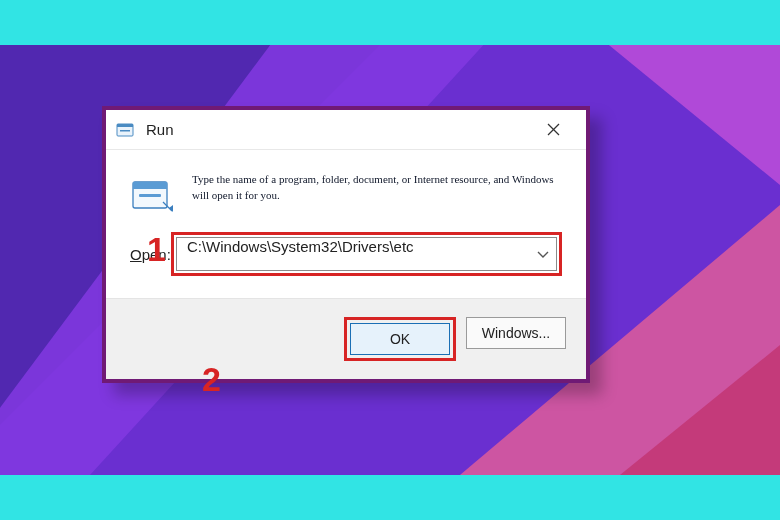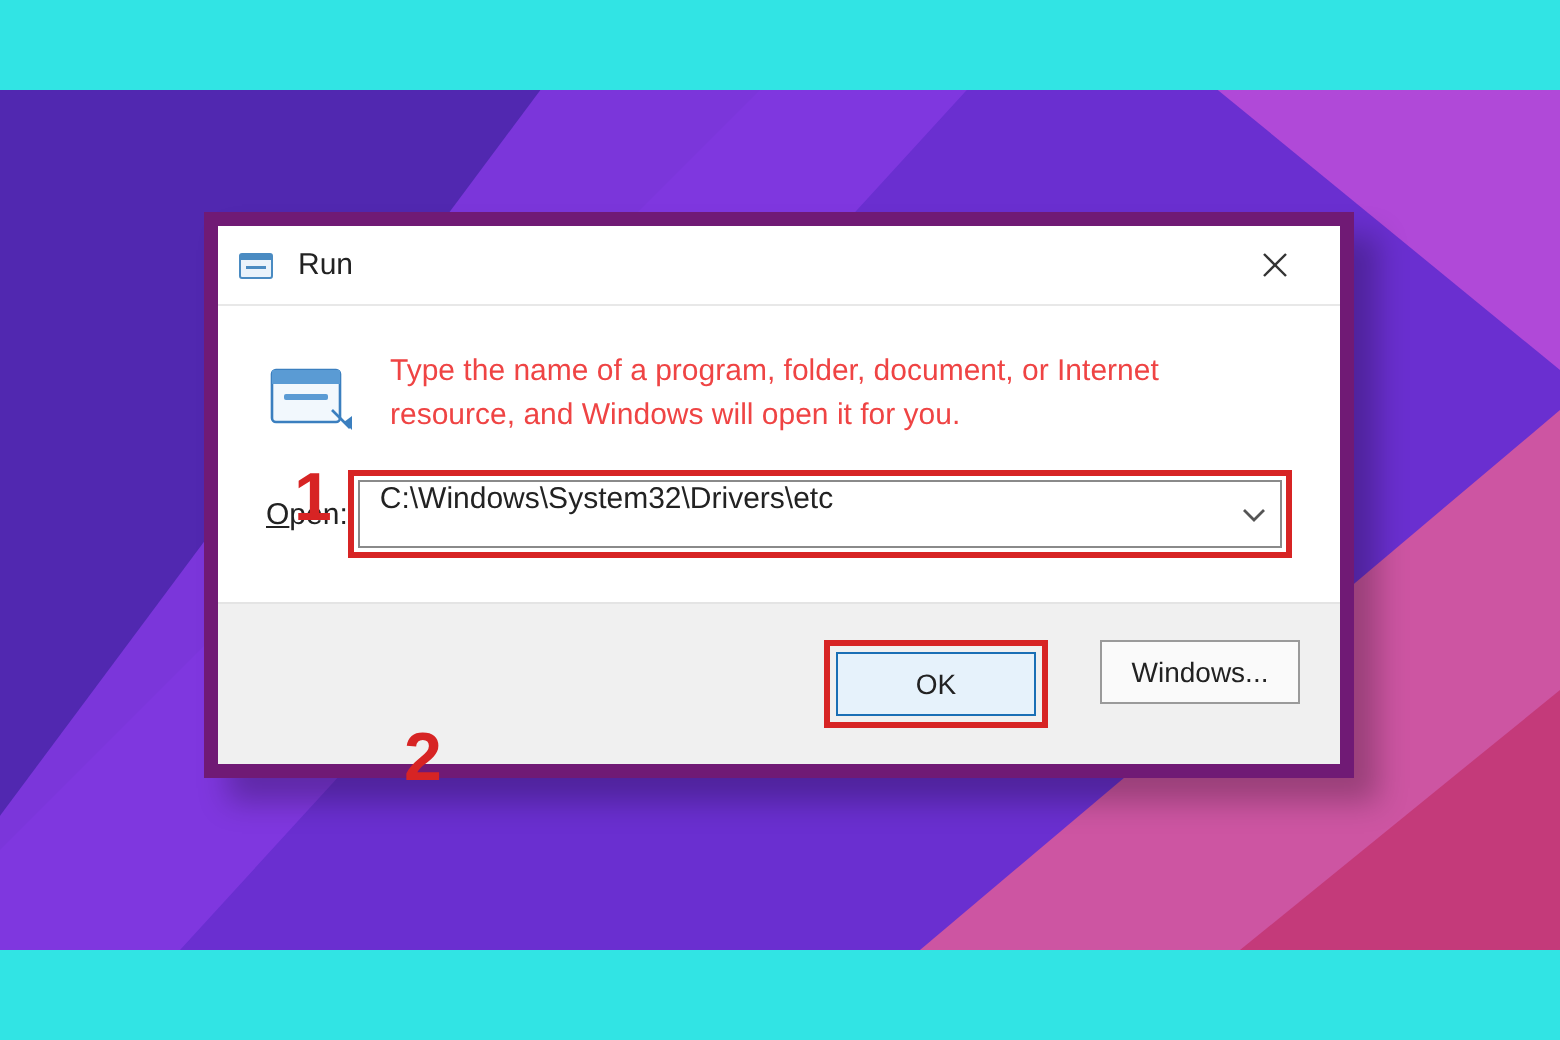--- a/index.html
+++ b/index.html
@@ -19,23 +19,23 @@
       right: 0;
       height: 430px;
       background: #5a2ab5;
       overflow: hidden;
     }
     .wallpaper svg { width: 100%; height: 100%; display: block; }
     .dialog {
       position: absolute;
       top: 106px;
       left: 102px;
-      width: 575px;
+      width: 488px;
       background: #ffffff;
-      border: 7px solid #701a75;
+      border: 4px solid #701a75;
       box-shadow: 12px 12px 14px rgba(0,0,0,0.25);
     }
     .titlebar {
       height: 40px;
       display: flex;
       align-items: center;
       padding: 0 10px;
       border-bottom: 1px solid #e8e8e8;
     }
     .title-icon {
@@ -66,24 +66,25 @@
       display: flex;
       gap: 18px;
     }
     .run-icon {
       width: 44px;
       height: 40px;
       flex-shrink: 0;
       margin-top: 4px;
     }
     .desc {
-      font-size: 15px;
+      font-size: 11px;
       line-height: 1.45;
-      color: #ef4444;
+      color: #0f172a;
       max-width: 420px;
+      font-family: Liberation Serif, serif;
     }
     .open-row {
       display: flex;
       align-items: center;
       padding: 0 24px 22px 24px;
       position: relative;
       justify-content: space-between;
     }
     .open-label {
       font-size: 15px;
@@ -121,21 +122,21 @@
       color: #d72424;
       font-family: Arial, sans-serif;
     }
     .annot-1 { left: 147px; top: 230px; }
     .annot-2 { left: 202px; top: 360px; }
     .button-row {
       background: #f0f0f0;
       padding: 18px 20px 18px 20px;
       display: flex;
       justify-content: flex-end;
-      gap: 26px;
+      gap: 10px;
       border-top: 1px solid #e4e4e4;
     }
     .btn {
       min-width: 100px;
       height: 32px;
       border: 1px solid #9a9a9a;
       background: #fafafa;
       font-family: inherit;
       font-size: 14px;
       color: #222;

